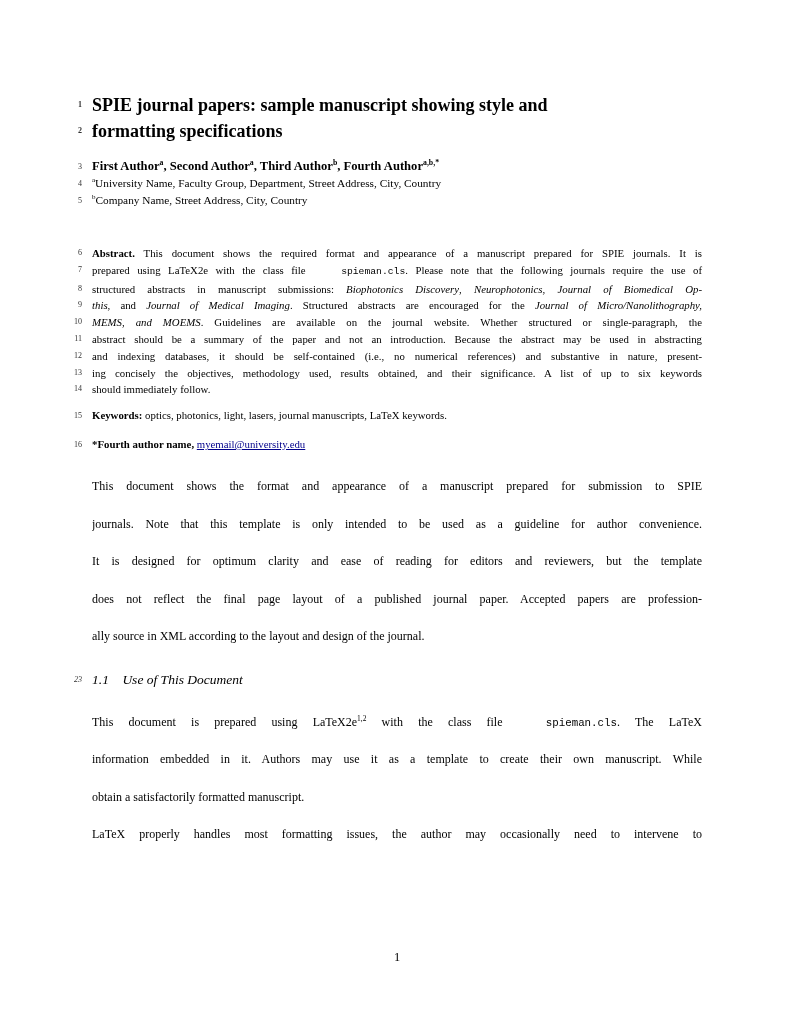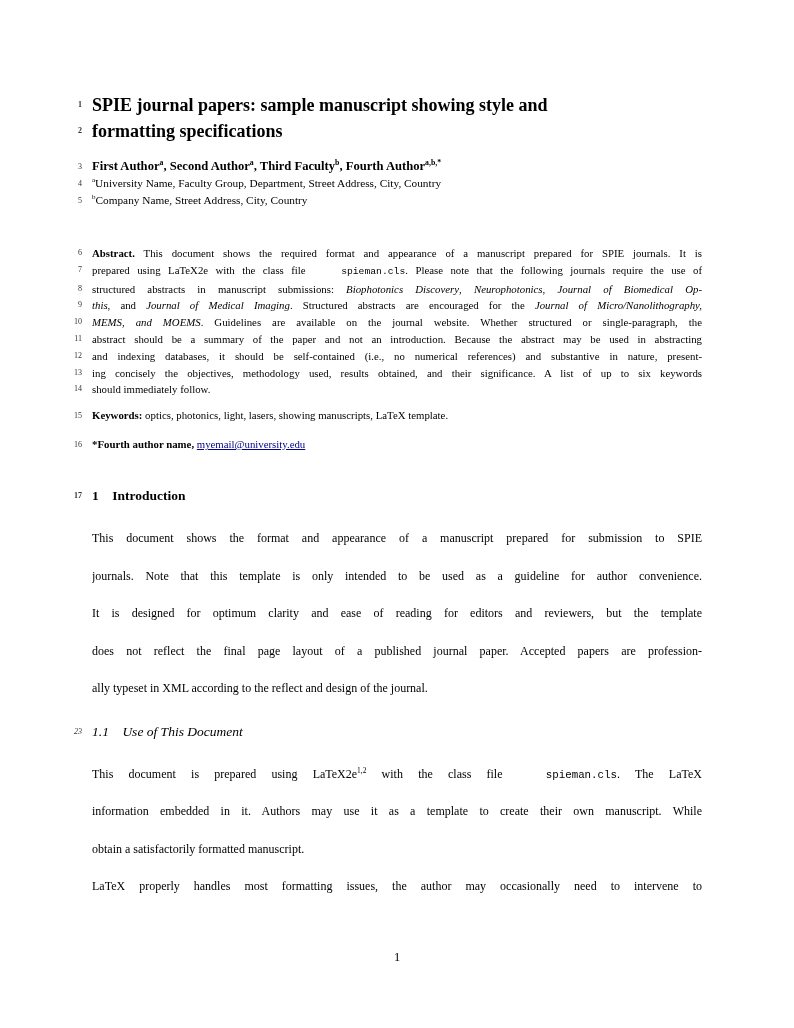--- a/index.html
+++ b/index.html
@@ -84,21 +84,21 @@
           <span class="line-text"><span class="b">SPIE journal papers: sample manuscript showing style and</span></span>
         </div>
         <div class="line">
           <span class="line-num">2</span>
           <span class="line-text"><span class="b">formatting specifications</span></span>
         </div>
       </div>
     <div class="block authors">
         <div class="line author-line">
           <span class="line-num">3</span>
-          <span class="line-text"><span class="b">First Author</span><span class="sup b">a</span><span class="b">, Second Author</span><span class="sup b">a</span><span class="b">, Third Faculty</span><span class="sup b">b</span><span class="b">, Fourth Author</span><span class="sup b">a,b,*</span></span>
+          <span class="line-text"><span class="b">First Author</span><span class="sup b">a</span><span class="b">, Second Author</span><span class="sup b">a</span><span class="b">, Third Author</span><span class="sup b">b</span><span class="b">, Fourth Author</span><span class="sup b">a,b,*</span></span>
         </div>
         <div class="line affil-line">
           <span class="line-num">4</span>
           <span class="line-text"><span class="sup">a</span><span class="">University Name, Faculty Group, Department, Street Address, City, Country</span></span>
         </div>
         <div class="line affil-line">
           <span class="line-num">5</span>
           <span class="line-text"><span class="sup">b</span><span class="">Company Name, Street Address, City, Country</span></span>
         </div>
       </div>
@@ -136,50 +136,44 @@
           <span class="line-text"><span class="">ing concisely the objectives, methodology used, results obtained, and their significance. A list of up to six keywords</span></span>
         </div>
         <div class="line">
           <span class="line-num">14</span>
           <span class="line-text"><span class="">should immediately follow.</span></span>
         </div>
       </div>
     <div class="block keywords">
         <div class="line">
           <span class="line-num">15</span>
-          <span class="line-text"><span class="b">Keywords:</span><span class=""> optics, photonics, light, lasers, showing manuscripts, LaTeX template.</span></span>
+          <span class="line-text"><span class="b">Keywords:</span><span class=""> optics, photonics, light, lasers, journal manuscripts, LaTeX keywords.</span></span>
         </div>
       </div>
     <div class="block footnote">
         <div class="line">
           <span class="line-num">16</span>
           <span class="line-text"><span class="b">*Fourth author name, </span><a class="link" href="#">myemail@university.edu</a></span>
-        </div>
-      </div>
-    <div class="block section-heading">
-        <div class="line">
-          <span class="line-num">17</span>
-          <span class="line-text"><span class="b">1 Introduction</span></span>
         </div>
       </div>
     <div class="block para">
         <div class="line j">
           <span class="line-text"><span class="">This document shows the format and appearance of a manuscript prepared for submission to SPIE</span></span>
         </div>
         <div class="line j">
           <span class="line-text"><span class="">journals. Note that this template is only intended to be used as a guideline for author convenience.</span></span>
         </div>
         <div class="line j">
           <span class="line-text"><span class="">It is designed for optimum clarity and ease of reading for editors and reviewers, but the template</span></span>
         </div>
         <div class="line j">
           <span class="line-text"><span class="">does not reflect the final page layout of a published journal paper. Accepted papers are profession-</span></span>
         </div>
         <div class="line">
-          <span class="line-text"><span class="">ally typeset in XML according to the reflect and design of the journal.</span></span>
+          <span class="line-text"><span class="">ally source in XML according to the layout and design of the journal.</span></span>
         </div>
       </div>
     <div class="block subsection-heading">
         <div class="line">
           <span class="line-num">23</span>
           <span class="line-text"><span class="i">1.1 Use of This Document</span></span>
         </div>
       </div>
     <div class="block para">
         <div class="line j">

